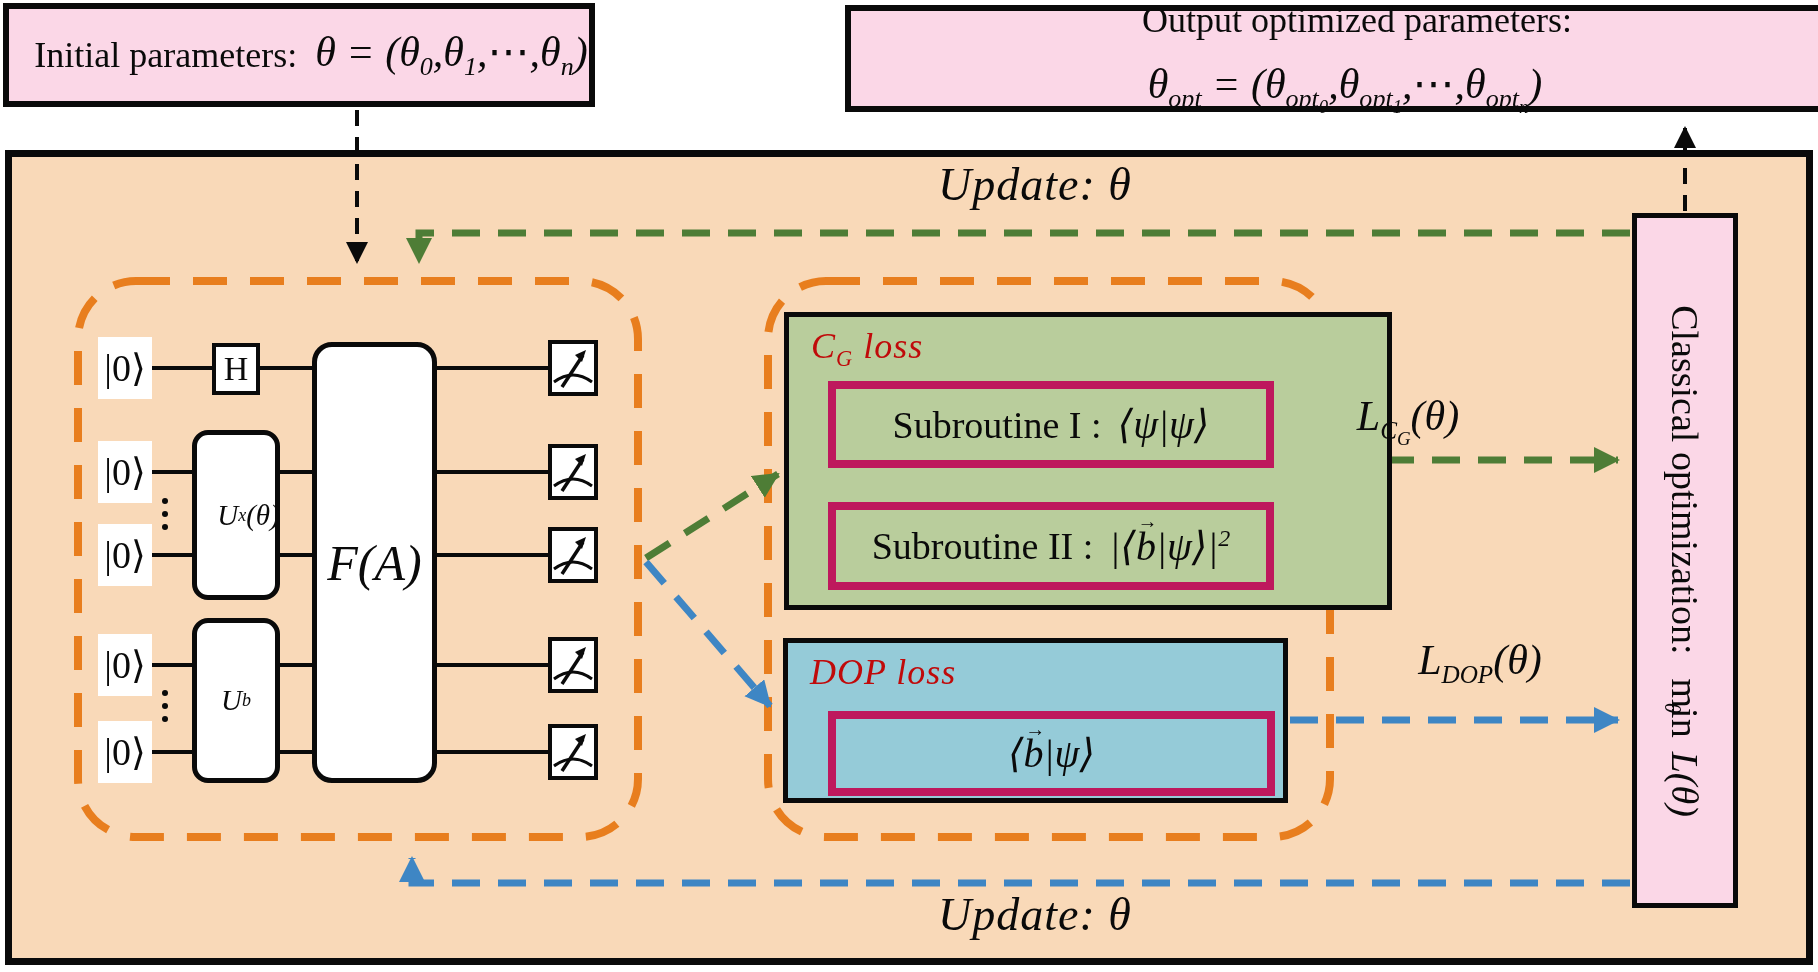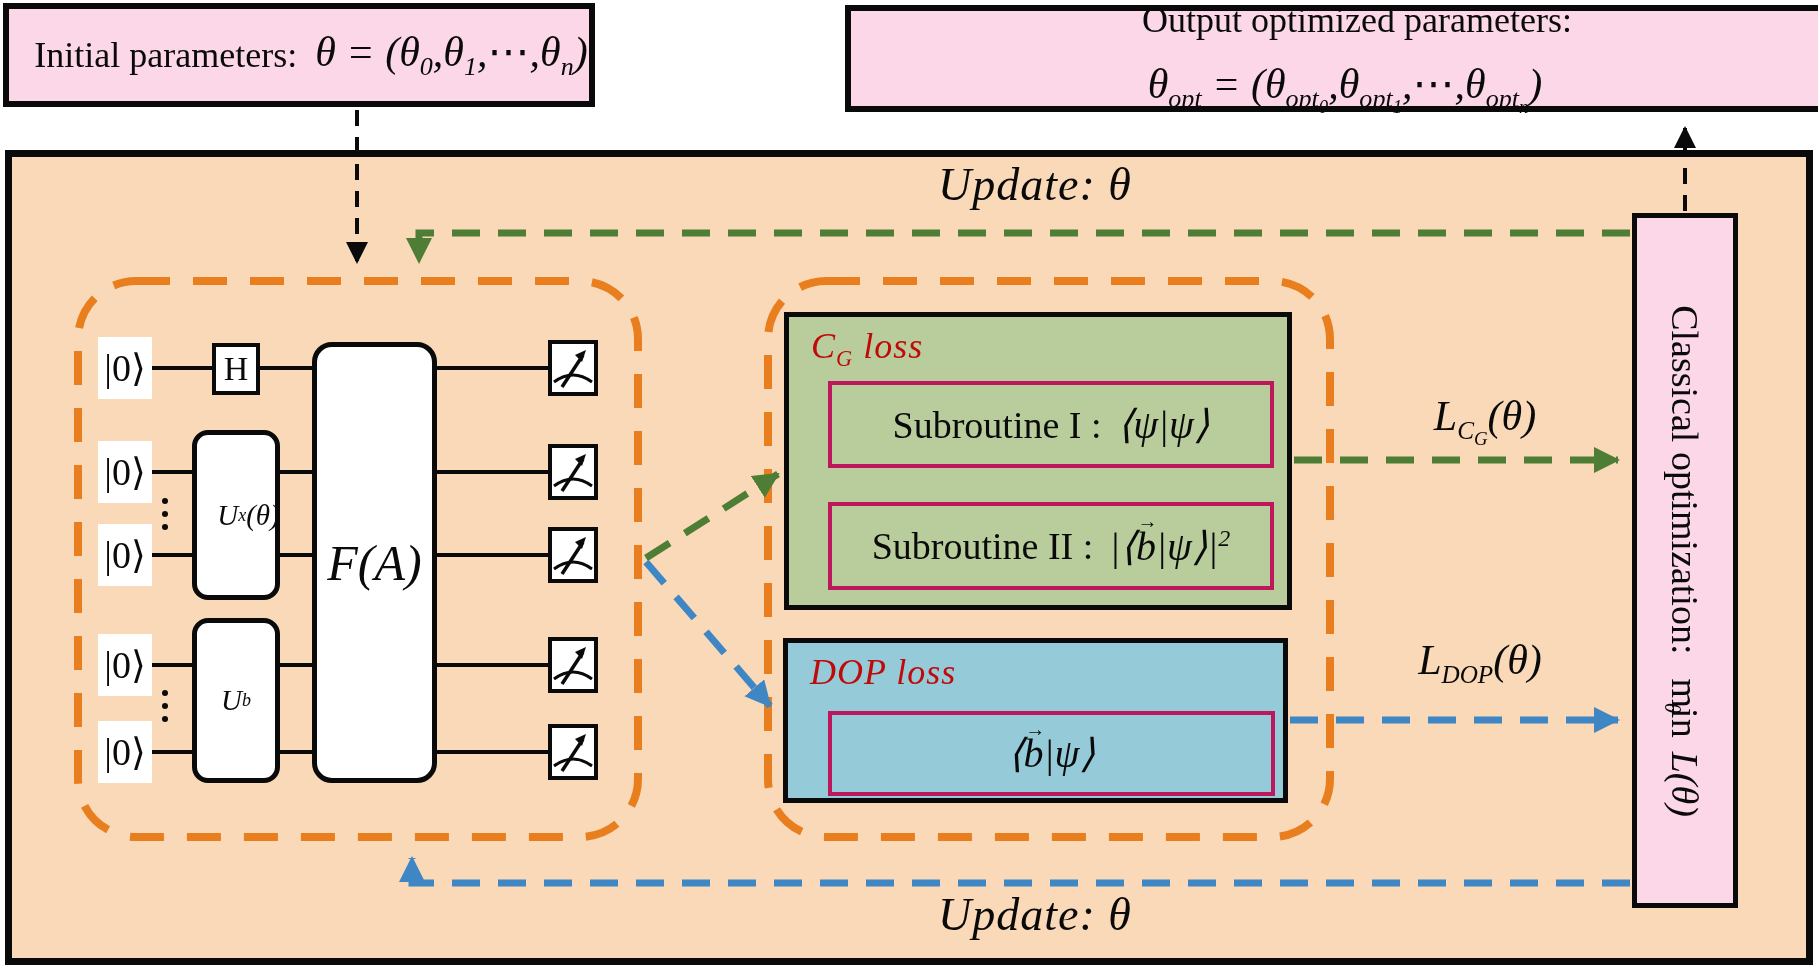--- a/index.html
+++ b/index.html
@@ -40,33 +40,33 @@
   .gate-fa{left:312px;top:342px;width:125px;height:441px;border-radius:20px;font-size:50px;font-style:italic;}
   .gate sub{font-size:0.62em;}
   .meter{
     background:#ffffff;border:4px solid #0a0a0a;box-sizing:border-box;width:50px;height:56px;
     display:flex;align-items:center;justify-content:center;
   }
   .vdots{display:flex;flex-direction:column;gap:7px;align-items:center;}
   .vdots .dot{width:6px;height:6px;border-radius:50%;background:#0a0a0a;}
   
   .panel{border:5px solid #0a0a0a;box-sizing:border-box;}
-  .panel-green{left:784px;top:312px;width:508px;height:298px;background:#B9CD9C;}
+  .panel-green{left:784px;top:312px;width:608px;height:298px;background:#B9CD9C;}
   .panel-blue{left:783px;top:638px;width:505px;height:165px;background:#95CBD8;}
   .panel-title{
     position:absolute;left:22px;top:8px;font-size:36px;font-style:italic;color:#C00A0A;
     letter-spacing:1px;white-space:nowrap;
   }
   .panel-title sub{font-size:0.62em;}
   .sub-box{
-    position:absolute;background:inherit;border:4px solid #be185d;box-sizing:border-box;
+    position:absolute;background:inherit;border:8px solid #be185d;box-sizing:border-box;
     display:flex;align-items:center;justify-content:center;gap:16px;white-space:nowrap;
   }
   .sub-box .slbl{font-size:38px;}
-  .sub-box .sfrm{font-size:40px;font-style:italic;font-family:Liberation Serif, serif;}
+  .sub-box .sfrm{font-size:40px;font-style:italic;}
   .sub-box sup{font-size:0.6em;}
   .vecb{position:relative;display:inline-block;font-style:italic;}
   .vecarrow{position:absolute;left:0.08em;top:-0.62em;font-size:0.5em;font-style:normal;}
   
   .classical-box{
     left:1632px;top:213px;width:106px;height:695px;background:#FBD7E7;
     border:5px solid #0a0a0a;box-sizing:border-box;
   }
   .rotwrap{
     position:absolute;left:50%;top:50%;width:680px;height:100px;
@@ -218,21 +218,21 @@
     </div>
   </div>
 
   <div class="abs panel panel-blue">
     <div class="panel-title">DOP loss</div>
     <div class="sub-box" style="left:40px;top:68px;width:447px;height:85px;">
       <span class="sfrm">⟨<span class="vecb"><span class="vecarrow">→</span>b</span>|ψ⟩</span>
     </div>
   </div>
 
-  <div class="abs loss-out" style="left:1385px;top:392px;">L<sub>C<sub>G</sub></sub>(θ)</div>
+  <div class="abs loss-out" style="left:1308px;top:392px;">L<sub>C<sub>G</sub></sub>(θ)</div>
   <div class="abs loss-out" style="left:1380px;top:636px;">L<sub>DOP</sub>(θ)</div>
 
   <div class="abs classical-box">
     <div class="rotwrap">
       <span>Classical optimization:</span>
       <span class="minwrap"><span>min</span><span class="minsub">θ</span></span>
       <span class="objective">L(θ)</span>
     </div>
   </div>
 

